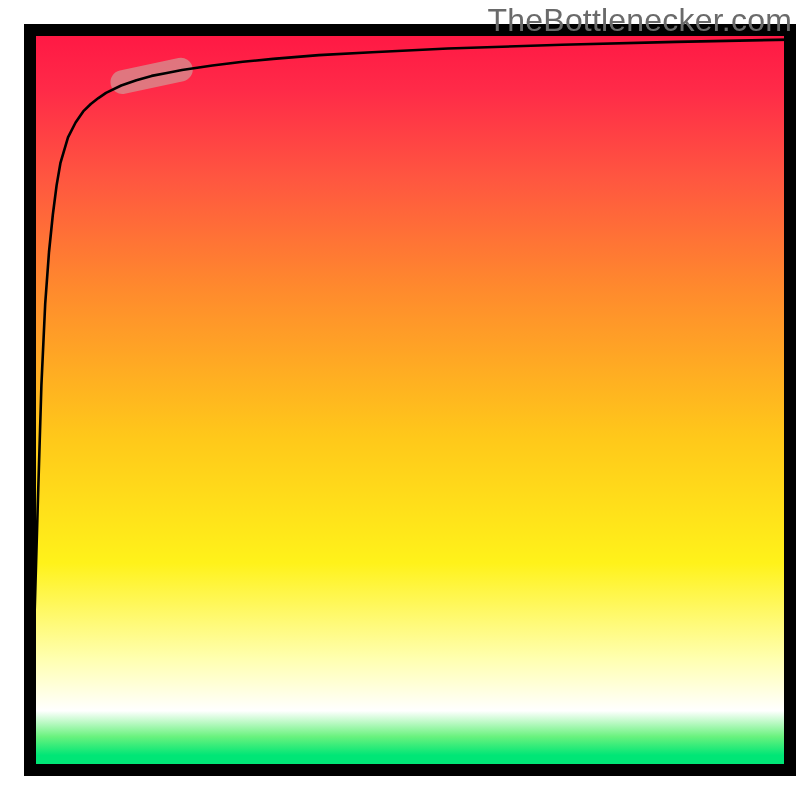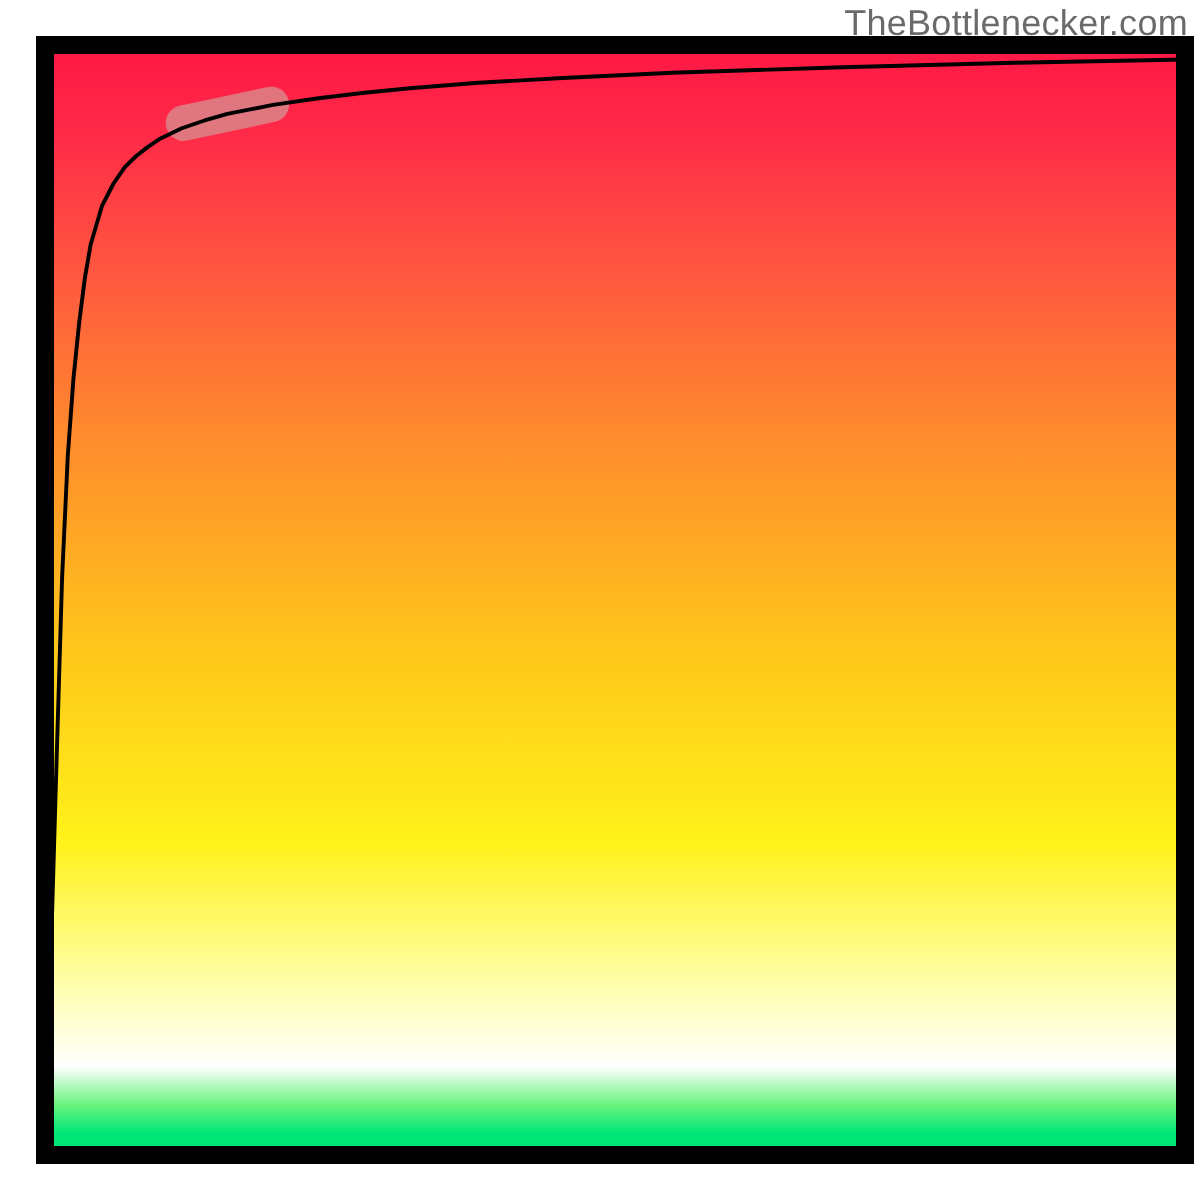--- a/index.html
+++ b/index.html
@@ -13,21 +13,21 @@
   }
   .stage {
     position: relative;
     width: 800px;
     height: 800px;
   }
   .watermark {
     position: absolute;
     top: 2px;
     right: 8px;
-    font-size: 24px;
+    font-size: 32px;
     font-weight: 500;
     color: #6a6a6a;
     letter-spacing: 0.2px;
     user-select: none;
   }
   svg.chart {
     position: absolute;
     left: 0;
     top: 0;
     width: 800px;

